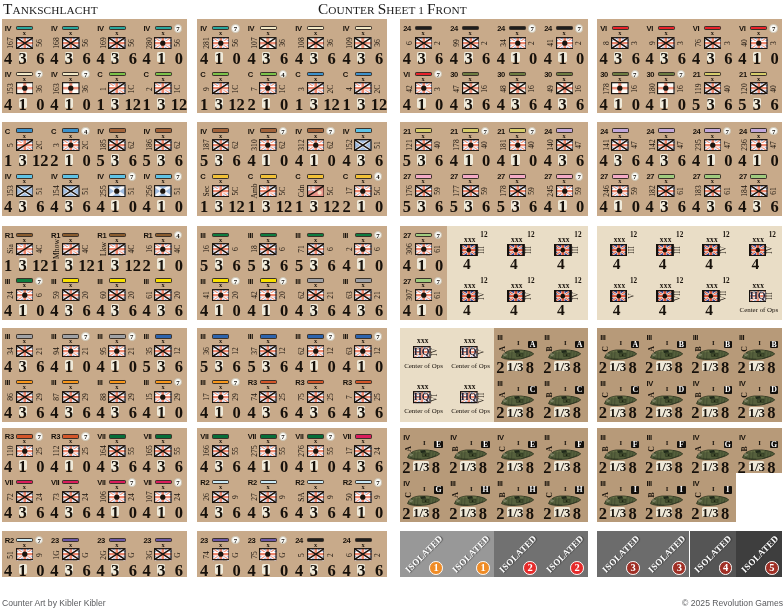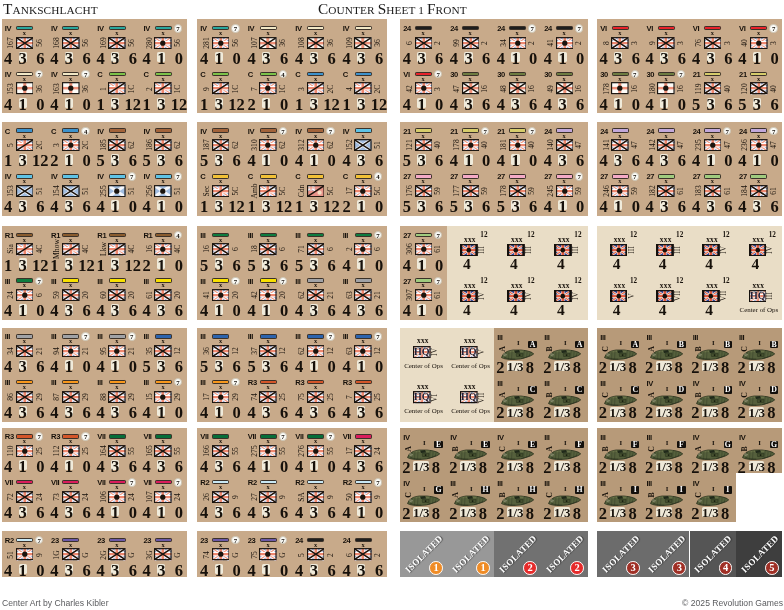--- a/index.html
+++ b/index.html
@@ -2912,14 +2912,14 @@
 <div class="ctr isoc" style="left:689.5px;top:531.2px;width:46.2px;height:46.0px;background:#555555">
 <span class="iso">ISOLATED</span>
 <span class="icir" style="background:#a03026">4</span>
 </div>
 
 <div class="ctr isoc" style="left:735.8px;top:531.2px;width:46.2px;height:46.0px;background:#3e3e3e">
 <span class="iso">ISOLATED</span>
 <span class="icir" style="background:#a03026">5</span>
 </div>
 
-<div class="ftr" style="left:2px;top:598px">Center Art by Charles Kibler</div>
+<div class="ftr" style="left:2px;top:598px">Counter Art by Kibler Kibler</div>
 
 <div class="ftr" style="right:1px;top:598px">© 2025 Revolution Games</div>
 </body></html>

